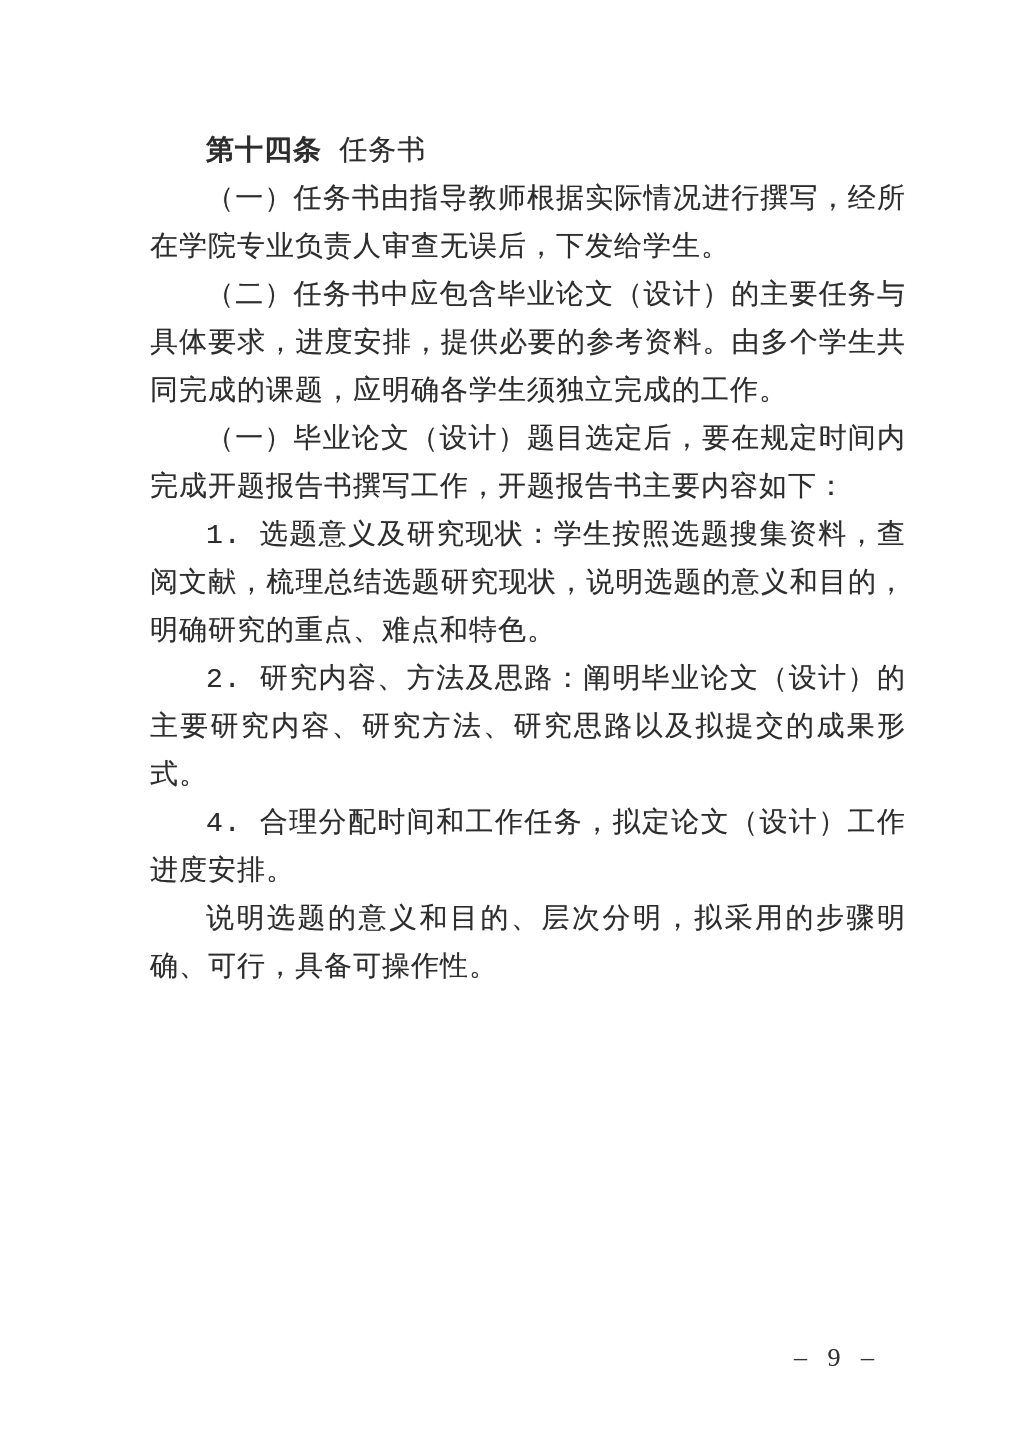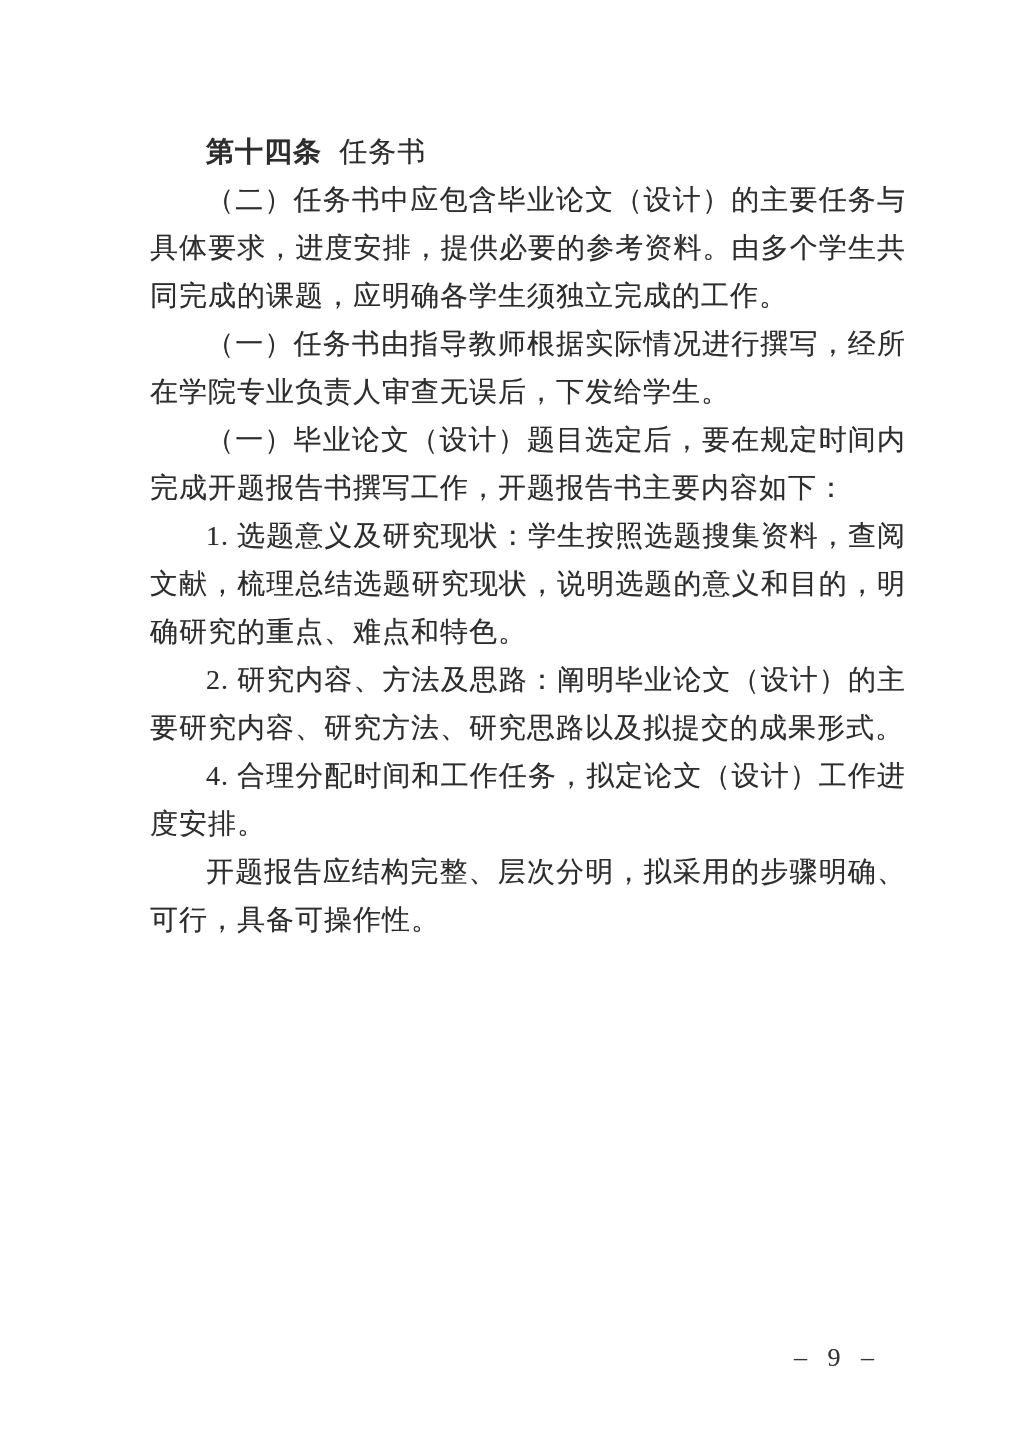--- a/index.html
+++ b/index.html
@@ -15,20 +15,21 @@
     overflow: hidden;
     font-family: "Liberation Serif", "DejaVu Serif", serif;
     color: #2d2d2d;
   }
   .doc-body {
     position: absolute;
     left: 150px;
     top: 128px;
     width: 756px;
     text-shadow: 0 0 0.7px rgba(45,45,45,0.45);
+    font-family: Liberation Mono, monospace;
   }
   .doc-body p {
     margin: 0;
     font-size: 28px;
     line-height: 48px;
     letter-spacing: 1px;
     text-indent: 2em;
     text-align: justify;
     text-justify: inter-ideograph;
   }
@@ -53,22 +54,22 @@
     color: #333333;
     text-shadow: 0 0 0.5px rgba(45,45,45,0.4);
   }
 </style>
 </head>
 <body>
 
 <div class="page">
   <div class="doc-body">
       <p class="heading"><span class="article-label">第十四条</span><span class="article-title">任务书</span></p>
+      <p>（一）任务书由指导教师根据实际情况进行撰写，经所在学院专业负责人审查无误后，下发给学生。</p>
       <p>（二）任务书中应包含毕业论文（设计）的主要任务与具体要求，进度安排，提供必要的参考资料。由多个学生共同完成的课题，应明确各学生须独立完成的工作。</p>
-      <p>（一）任务书由指导教师根据实际情况进行撰写，经所在学院专业负责人审查无误后，下发给学生。</p>
       <p>（一）毕业论文（设计）题目选定后，要在规定时间内完成开题报告书撰写工作，开题报告书主要内容如下：</p>
       <p>1. 选题意义及研究现状：学生按照选题搜集资料，查阅文献，梳理总结选题研究现状，说明选题的意义和目的，明确研究的重点、难点和特色。</p>
       <p>2. 研究内容、方法及思路：阐明毕业论文（设计）的主要研究内容、研究方法、研究思路以及拟提交的成果形式。</p>
       <p>4. 合理分配时间和工作任务，拟定论文（设计）工作进度安排。</p>
-      <p>开题报告应结构完整、层次分明，拟采用的步骤明确、可行，具备可操作性。</p>
+      <p>说明选题的意义和目的、层次分明，拟采用的步骤明确、可行，具备可操作性。</p>
     </div>
   <div class="page-footer">– 9 –</div>
 </div>
 
 </body></html>

